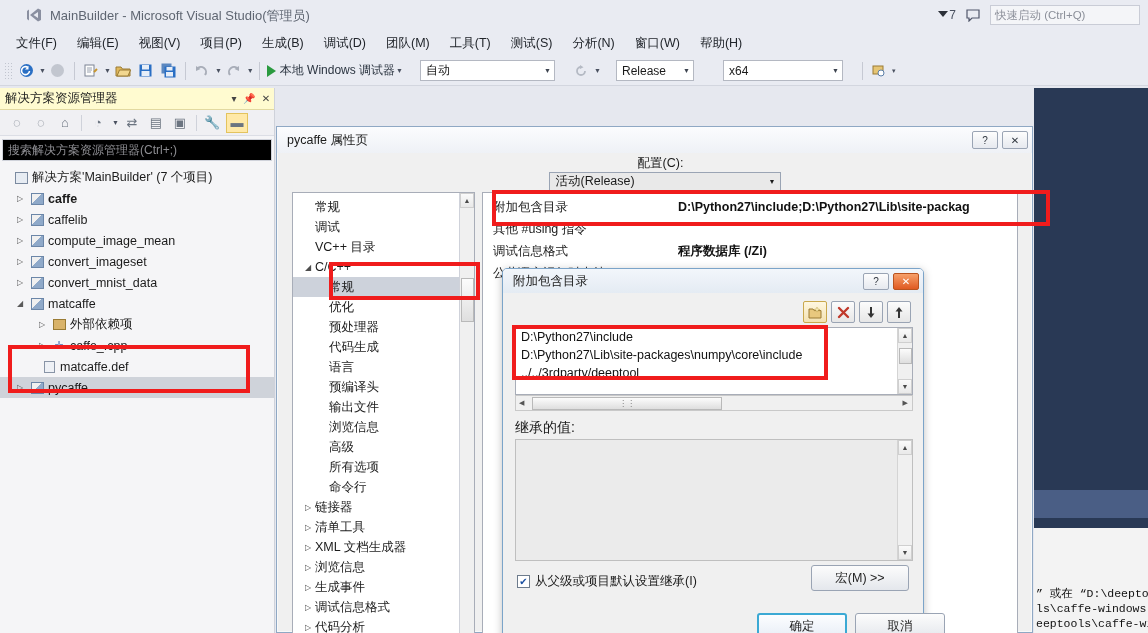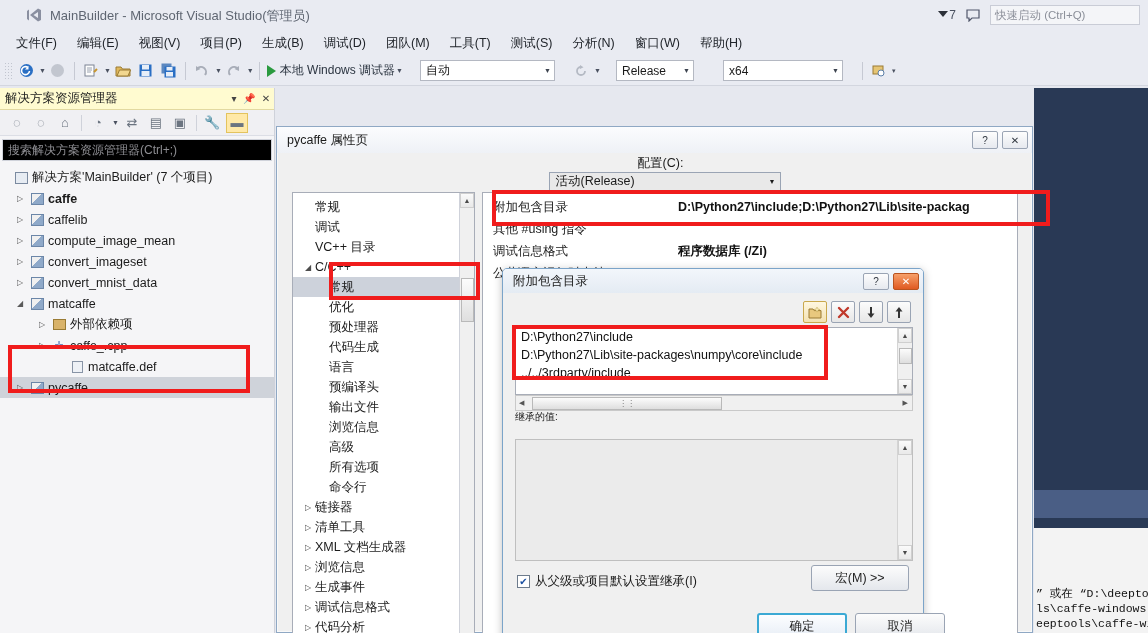--- a/index.html
+++ b/index.html
@@ -149,21 +149,21 @@
   .sd-li{height:18px;line-height:18px;padding-left:5px;font-size:12.5px;color:#111;white-space:nowrap;}
   #sd-list-vsb{position:absolute;right:0;top:0;width:15px;height:100%;background:#f0f0f0;
      border-left:1px solid #d4d4d4;}
   #sd-list-vthumb{position:absolute;left:1px;top:20px;width:13px;height:16px;
      background:linear-gradient(#fcfcfc,#dedede);border:1px solid #b9b9b9;}
   #sd-hsb{position:absolute;left:12px;top:126px;width:398px;height:16px;background:#f0f0f0;
      border:1px solid #c9c9c9;display:flex;align-items:center;}
   #sd-hthumb{position:absolute;left:16px;top:1px;width:190px;height:13px;
      background:linear-gradient(#fcfcfc,#dedede);border:1px solid #b9b9b9;
      display:flex;align-items:center;justify-content:center;font-size:8px;color:#7a7a7a;}
-  #sd-inh-lbl{position:absolute;left:12px;top:141px;font-size:10px;color:#1b1b1b;}
+  #sd-inh-lbl{position:absolute;left:12px;top:150px;font-size:14px;color:#1b1b1b;}
   #sd-inh-box{position:absolute;left:12px;top:170px;width:398px;height:122px;
      background:#ebebeb;border:1px solid #bfbfbf;}
   #sd-inh-vsb{position:absolute;right:0;top:0;width:15px;height:100%;background:#f0f0f0;
      border-left:1px solid #d4d4d4;}
   #sd-check-row{position:absolute;left:14px;top:304px;display:flex;align-items:center;gap:5px;
      font-size:12.5px;color:#1b1b1b;}
   .cbx{width:13px;height:13px;background:#fff;border:1px solid #6d7b8c;display:flex;
      align-items:center;justify-content:center;font-size:10px;color:#1a4fa0;line-height:1;}
   #sd-macro-btn{position:absolute;right:14px;top:296px;width:98px;height:26px;
      background:linear-gradient(#fcfcfc,#e4e7ec);border:1px solid #9aa4b4;border-radius:3px;
@@ -390,21 +390,21 @@
       <div class="tn" style="padding-left:34px;">
         <span class="exp">▷</span>
         <span class="ic"><span class="dep-ico"></span></span>
         <span class="lbl">外部依赖项</span>
       </div>
       <div class="tn" style="padding-left:34px;">
         <span class="exp">▷</span>
         <span class="ic cpp-ico">✛</span>
         <span class="lbl">caffe_.cpp</span>
       </div>
-      <div class="tn" style="padding-left:52px;">
+      <div class="tn" style="padding-left:24px;">
         <span class="exp"></span>
         <span class="ic"><span class="def-ico"></span></span>
         <span class="lbl">matcaffe.def</span>
       </div>
       <div class="tn sel" style="padding-left:12px;">
         <span class="exp">▷</span>
         <span class="ic"><span class="proj-ico"></span></span>
         <span class="lbl">pycaffe</span>
       </div>
     </div>
@@ -573,21 +573,21 @@
       <span class="sd-tb">
         <svg width="12" height="13" viewBox="0 0 12 13">
             <path d="M6 12 V4" stroke="#333" stroke-width="2"></path>
             <path d="M2.5 5.5 L6 1 L9.5 5.5 Z" fill="#333"></path>
           </svg>
       </span>
     </div>
     <div id="sd-list">
       <div class="sd-li">D:\Python27\include</div>
       <div class="sd-li">D:\Python27\Lib\site-packages\numpy\core\include</div>
-      <div class="sd-li">../../3rdparty/include</div>
+      <div class="sd-li">../../3rdparty/deeptool</div>
       <div id="sd-list-vsb">
         <div class="sb-btn">▲</div>
         <div id="sd-list-vthumb"></div>
         <div class="sb-btn" style="position:absolute;bottom:0;left:0;right:0;">▼</div>
       </div>
     </div>
     <div id="sd-hsb">
       <span style="font-size:7px;color:#555;padding-left:3px;">◀</span>
       <div id="sd-hthumb">⋮⋮</div>
       <span style="position:absolute;right:4px;font-size:7px;color:#555;">▶</span>

